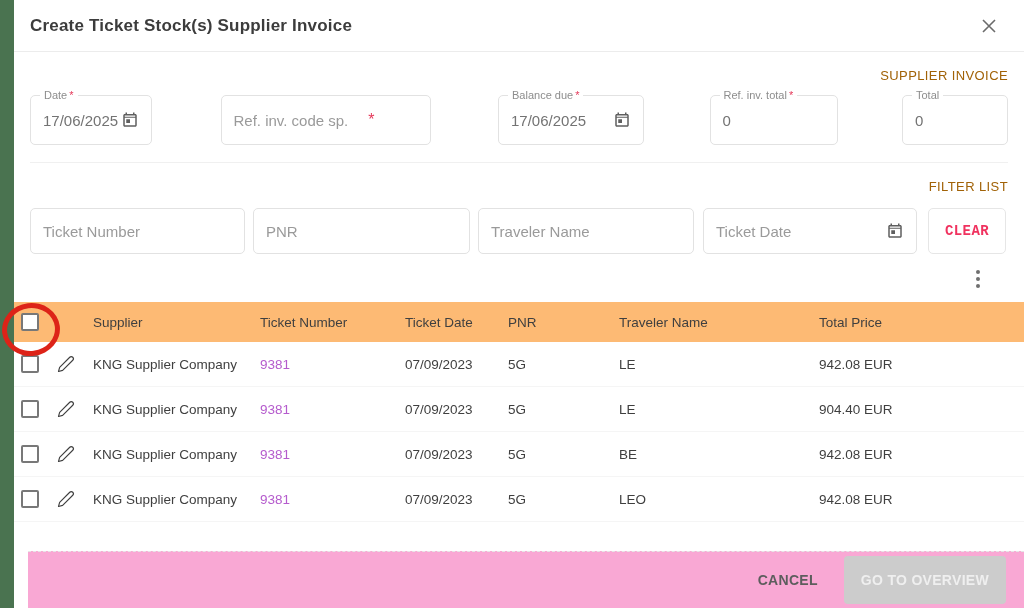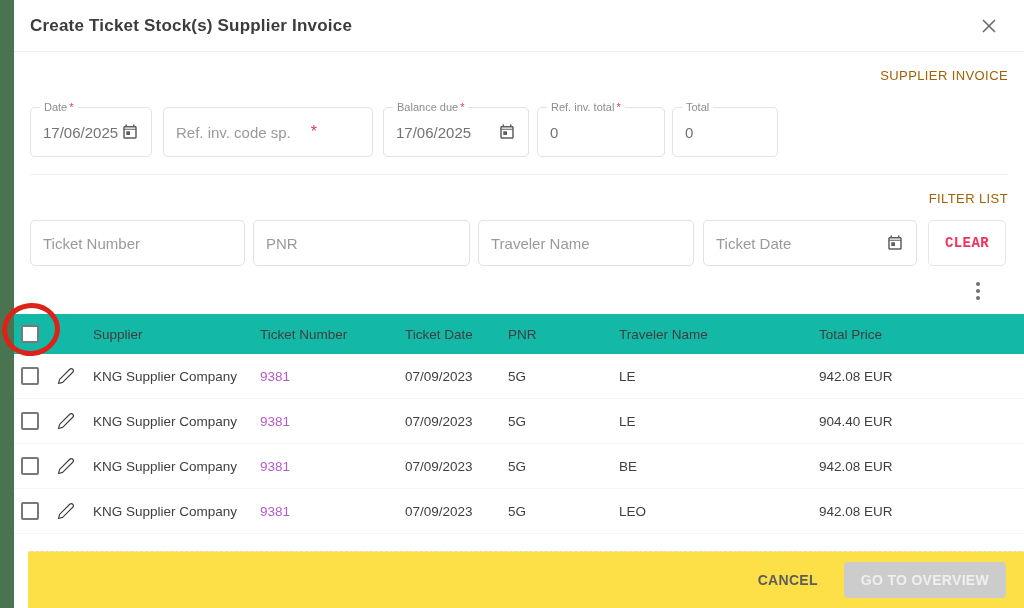--- a/index.html
+++ b/index.html
@@ -25,21 +25,21 @@
   .close-btn { margin-left: auto; width: 26px; height: 26px; display: flex; align-items: center; justify-content: center; cursor: pointer; }
 
   .body-pad { padding: 0 16px; }
 
   .section-label {
     font-size: 13px; font-weight: 500; letter-spacing: .4px;
     color: #a16207; margin-top: 16px; text-align: right;
   }
 
   
-  .fields-row { display: flex; margin-top: 24px; }
+  .fields-row { display: flex; margin-top: 12px; justify-content: space-between; }
   .field {
     position: relative; height: 50px; border: 1px solid #e2e2e2;
     border-radius: 5px; background: #fff;
     display: flex; align-items: center; padding: 0 12px;
   }
   .fl {
     position: absolute; top: -7px; left: 9px; background: #fff;
     padding: 0 4px; font-size: 11px; color: #8d8d8d; white-space: nowrap;
   }
   .req { color: #e5395a; margin-left: 2px; }
@@ -61,54 +61,54 @@
   .menu-row { display: flex; justify-content: flex-end; padding: 14px 26px 0 0; height: 36px; }
   .dots { display: flex; flex-direction: column; gap: 3px; cursor: pointer; padding: 2px; }
   .dots i { width: 4px; height: 4px; border-radius: 50%; background: #6f6f6f; display: block; }
 
   
   .grid-row {
     display: grid;
     grid-template-columns: 36px 36px 167px 145px 103px 111px 200px auto;
     align-items: center; padding-left: 7px;
   }
-  .thead { background: #14b8a6; height: 40px; margin-top: 12px; }
+  .thead { background: #fdba74; height: 40px; margin-top: 12px; }
   .thead .th { font-size: 13.5px; font-weight: 500; color: #3f3f3f; }
   .trow { height: 45px; border-bottom: 1px solid #f5f5f5; font-size: 13.5px; color: #3f3f3f; }
   .trow:last-of-type { border-bottom: 1px solid #e8e8e8; }
   .checkbox {
     width: 18px; height: 18px; border: 2px solid #787878; border-radius: 2px;
     background: #fff; cursor: pointer;
   }
   .tnum { color: #b55bcd; cursor: pointer; }
   .pencil { display: flex; align-items: center; cursor: pointer; }
 
   
   .annotation-circle {
     position: absolute; left: 2px; top: 303px; width: 58px; height: 53px;
     border: 5px solid #dd2318; border-radius: 50%;
     transform: rotate(-7deg); z-index: 5; pointer-events: none;
   }
 
   
   .footer {
     position: absolute; left: 14px; right: 0; bottom: 0; height: 57px;
-    border-top: 1px dashed #e6e6e6; background: #fde047;
+    border-top: 1px dashed #e6e6e6; background: #f9a8d4;
     display: flex; align-items: center; justify-content: flex-end; padding-right: 18px;
   }
   .cancel-btn {
     background: none; border: none; font-family: inherit;
     font-size: 14px; font-weight: 700; letter-spacing: .3px; color: #5d5d5d;
     padding: 8px 12px; cursor: pointer;
   }
   .go-btn {
     margin-left: 14px; background: #cccccc; color: #efefef;
     border: none; border-radius: 4px; font-family: inherit;
     font-size: 14px; font-weight: 700; letter-spacing: .3px;
-    padding: 0 17px; height: 36px; cursor: default;
+    padding: 0 17px; height: 48px; cursor: default;
   }
 
   
   .w-date { width: 122px; }  .w-refcode { width: 210px; margin-left: 11px; gap: 18px; }
   .w-balance { width: 146px; margin-left: 10px; } .w-reftotal { width: 128px; margin-left: 8px; }
   .w-total { width: 106px; margin-left: 7px; }
   .w-f1 { width: 215px; } .w-f2 { width: 217px; margin-left: 8px; }
   .w-f3 { width: 216px; margin-left: 8px; } .w-f4 { width: 214px; margin-left: 9px; }
   .clear-btn { margin-left: 11px; font-family: Liberation Mono, monospace; }
 </style>

